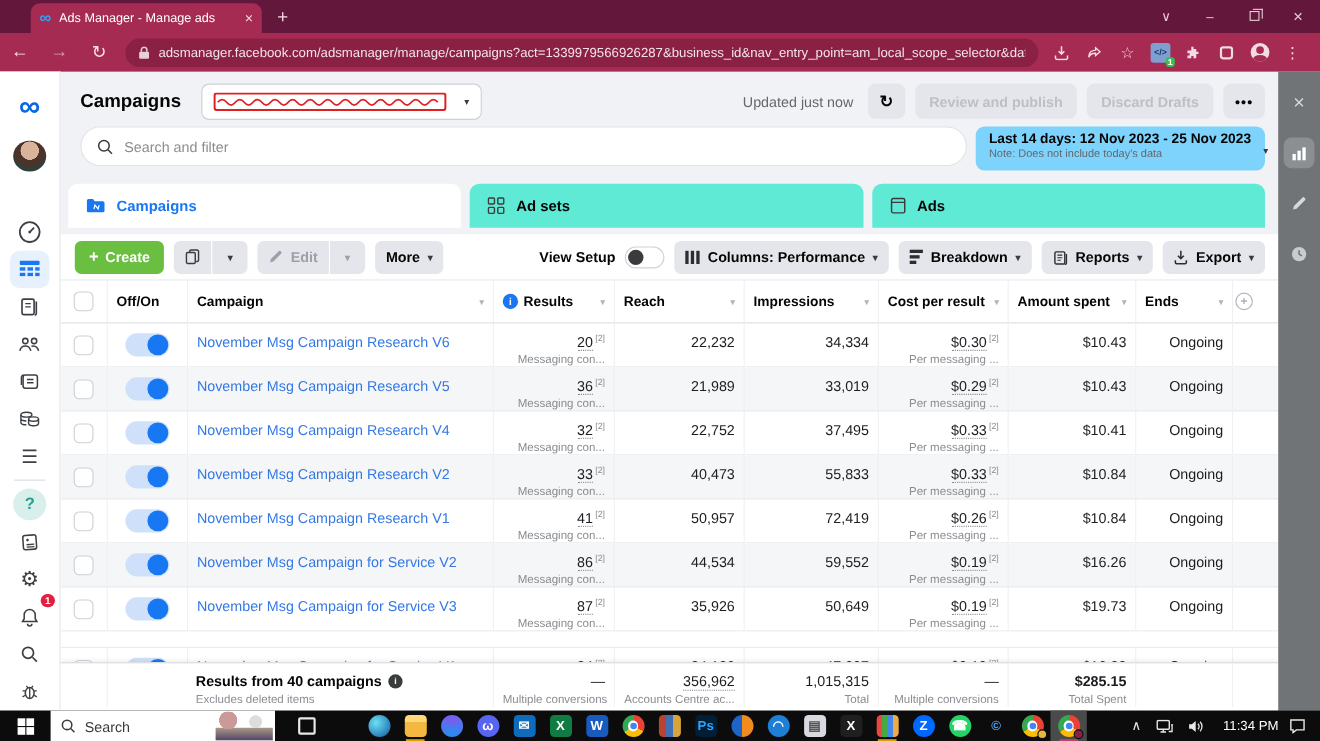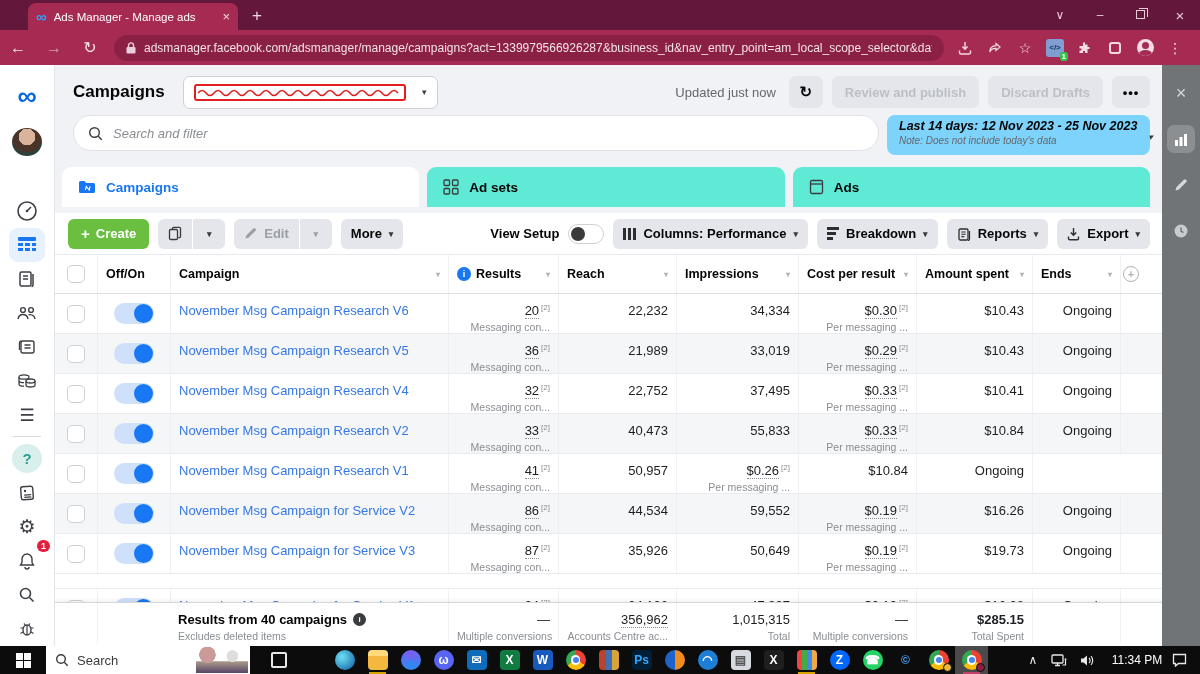--- a/index.html
+++ b/index.html
@@ -58,21 +58,21 @@
   .account-pill { width:255px; height:33px; background:#fff; border:1px solid #ced0d4; border-radius:7px; display:flex; align-items:center; padding:0 10px; justify-content:space-between; }
   .hdr-right { margin-left:auto; display:flex; align-items:center; gap:9px; }
   .updated-txt { font-size:13px; color:#65676b; margin-right:4px; }
   .gbtn { height:32px; background:#e4e6eb; border-radius:7px; display:flex; align-items:center; justify-content:center; padding:0 13px; font-size:13px; font-weight:600; color:#050505; }
   .gbtn.disabled { color:#bcc0c4; }
   .refresh-btn { width:34px; font-size:15px; }
   .dots-btn { width:38px; letter-spacing:1px; }
   .caret { font-size:9px; color:#3a3b3c; }
 
   
-  .filter-row { display:flex; padding:6px 12px 0 18px; gap:8px;font-style:italic; }
+  .filter-row { display:flex; padding:6px 12px 0 18px; gap:8px; }
   .search-pill { flex:1; height:36px; background:#fff; border:1px solid #e0e2e6; border-radius:18px; display:flex; align-items:center; padding:0 14px; gap:10px; }
   .search-ph { color:#8a8d91; font-size:13px; }
   .date-box { width:263px; height:40px; background:#7dd3fc; border-radius:8px; padding:4px 10px 0 12px; display:flex; gap:11px; }
   .date-line1 { font-size:12.5px; font-weight:bold; color:#050505; white-space:nowrap; }
   .date-line2 { font-size:10px; color:#65676b; margin-top:2px; }
   .date-caret { align-self:center; }
 
   
   .tabs-row { display:flex; gap:8px; padding:12px 12px 0 7px; height:52px; }
   .tab-card { flex:1; height:40px; border-radius:9px 9px 0 0; background:#5eead4; display:flex; align-items:center; padding-left:16px; gap:10px; font-size:13.5px; font-weight:bold; color:#050505; }
@@ -647,20 +647,23 @@
               </div>
     <div class="td"><a class="camp-link f-name" href="#">November Msg Campaign Research V1</a></div>
     <div class="td num">
                 <div style="padding-top:5px;"><span class="metric f-results">41</span><span class="supref f-sup">[2]</span></div>
                 <div class="note f-results-note">Messaging con...</div>
               </div>
     <div class="td num">
                 <div style="padding-top:5px;"><span class="f-reach">50,957</span></div>
               </div>
     <div class="td num">
+                <div style="padding-top:5px;"><span class="f-impr">72,419</span></div>
+              </div>
+    <div class="td num">
                 <div style="padding-top:5px;"><span class="metric f-cost">$0.26</span><span class="supref f-sup2">[2]</span></div>
                 <div class="note f-cost-note">Per messaging ...</div>
               </div>
     <div class="td num">
                 <div style="padding-top:5px;"><span class="f-spent">$10.84</span></div>
               </div>
     <div class="td num">
                 <div class="ends-val f-ends">Ongoing</div>
               </div>
     <div class="td"></div>

